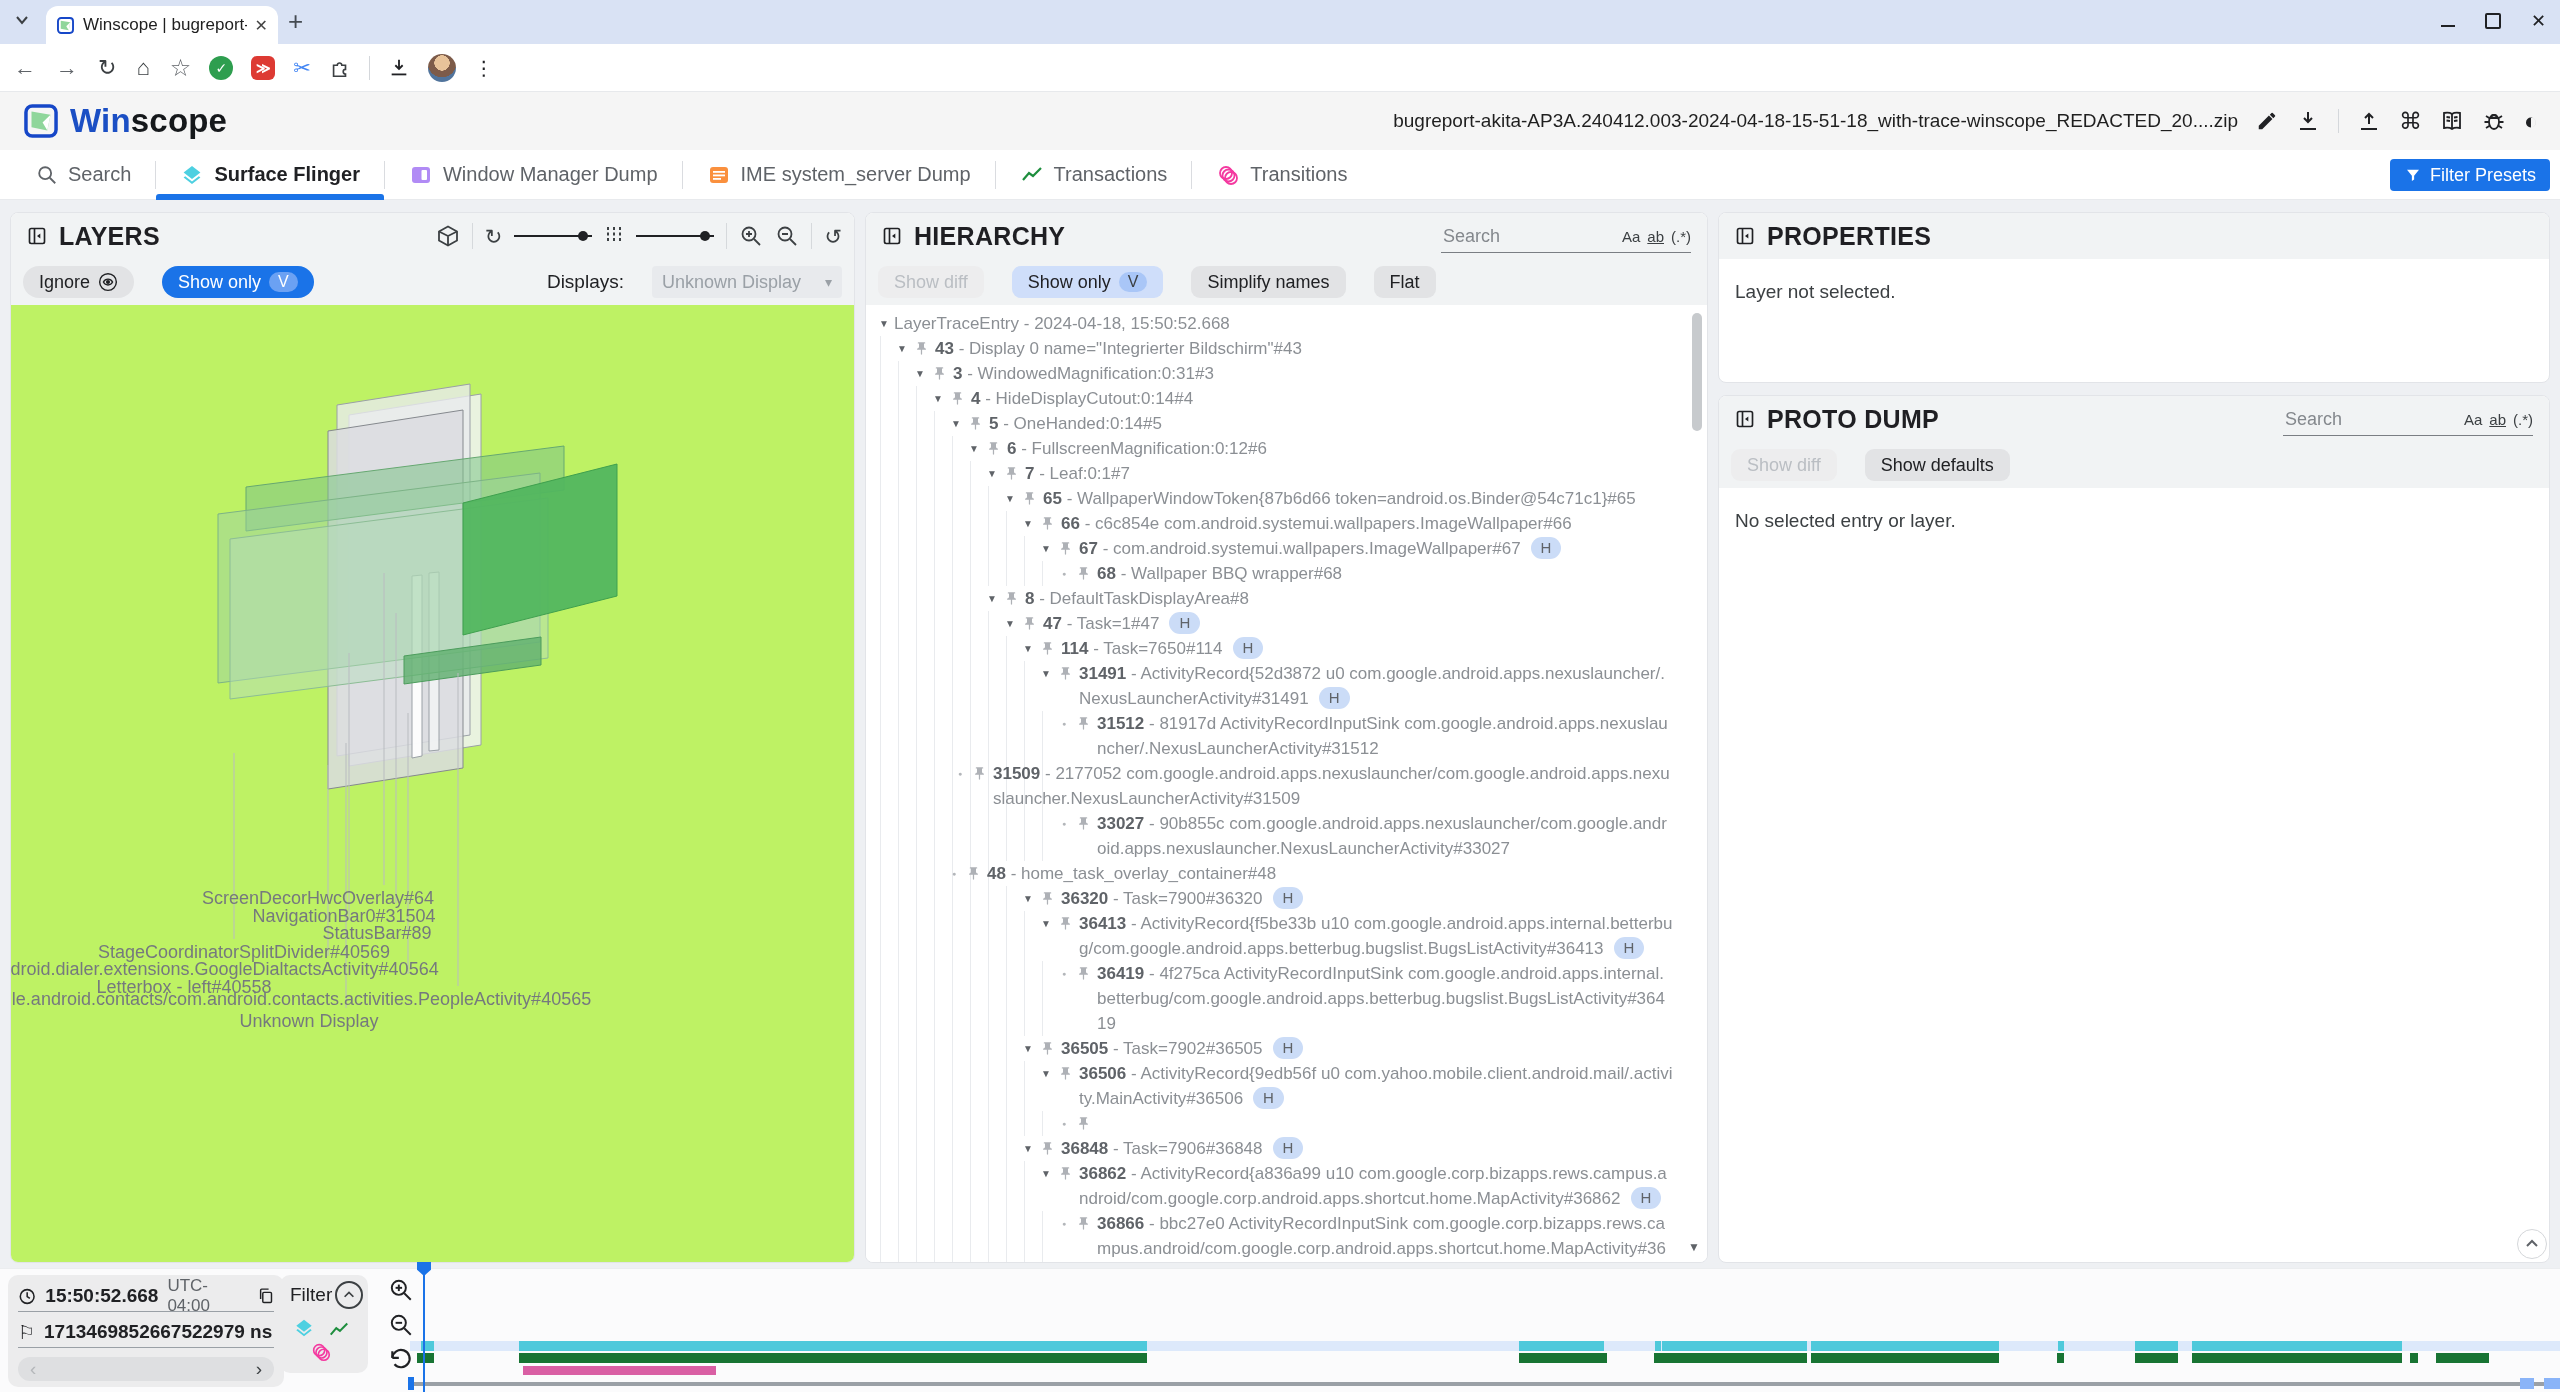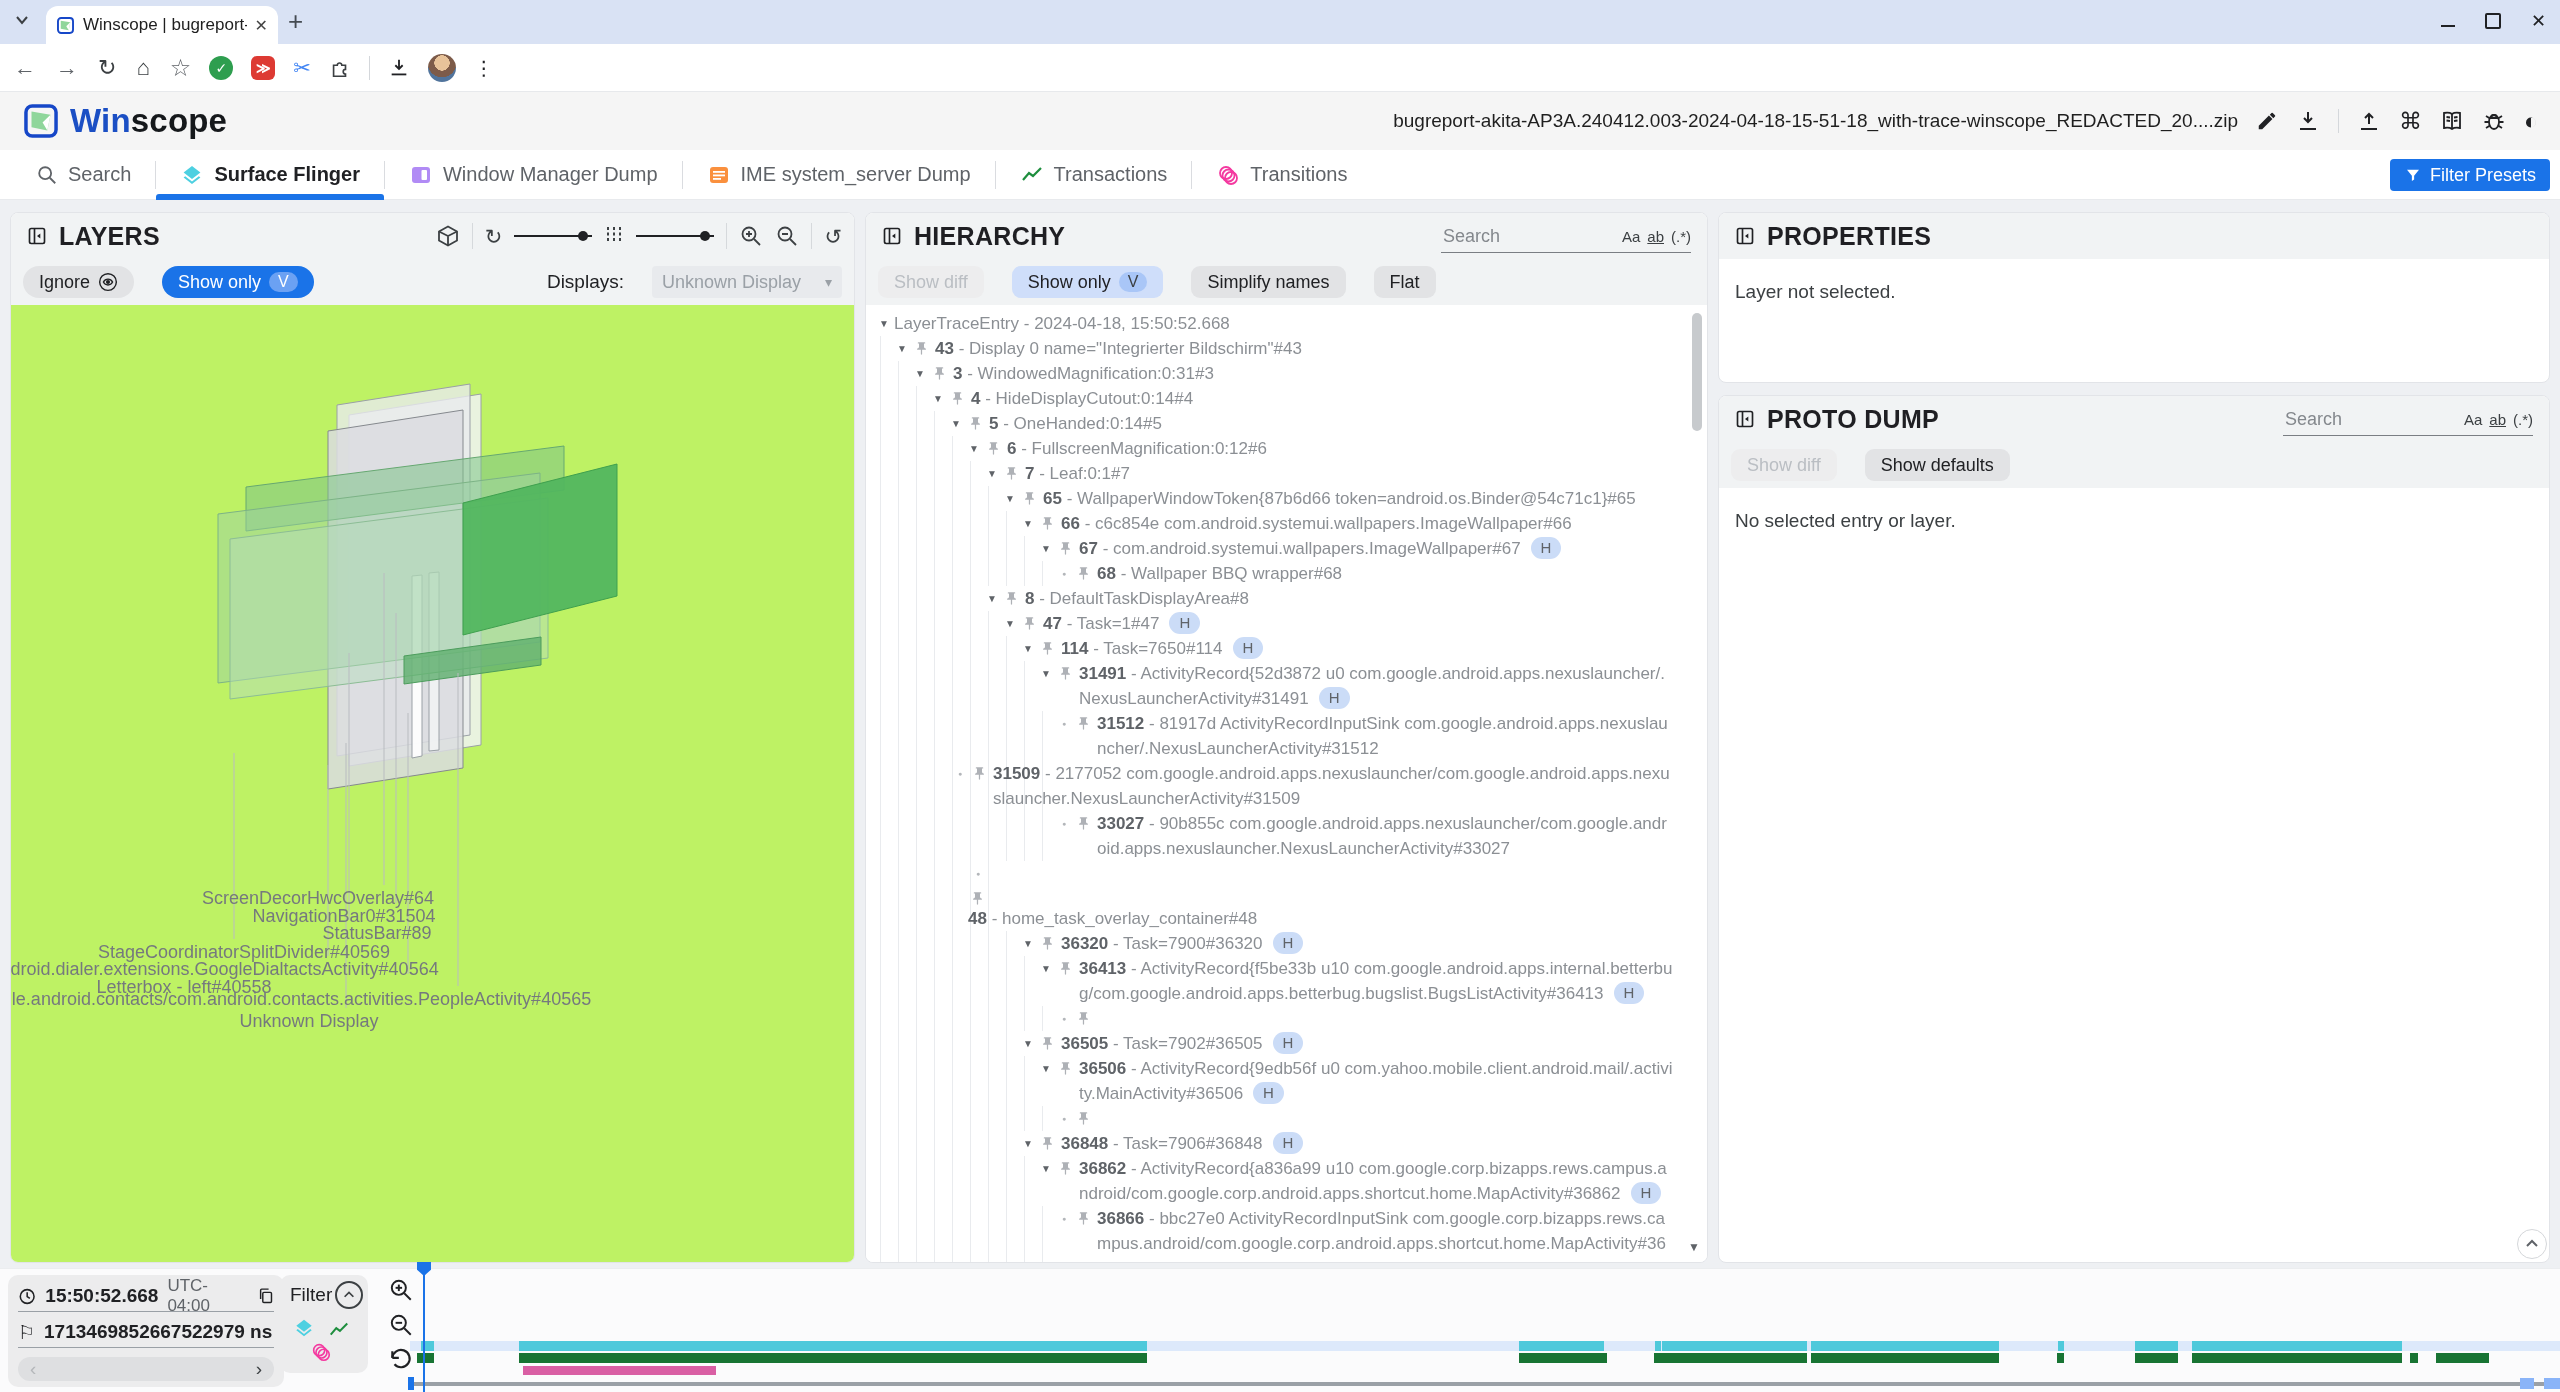--- a/index.html
+++ b/index.html
@@ -565,21 +565,21 @@
         </div>
         <div class="tree-row" style="padding-left: 188px; background-image: repeating-linear-gradient(90deg, rgb(233, 235, 238) 0px, rgb(233, 235, 238) 1px, transparent 1px, transparent 18px); background-position: 14px 0px; background-size: 180px 100%;">
           <span class="leaf-dot">●</span>
           <span class="pin">
             <svg viewBox="0 0 24 24" width="15" height="15" fill="#aeb1b6">
               <path d="M16 9V4h1a1 1 0 0 0 0-2H7a1 1 0 0 0 0 2h1v5c0 1.66-1.34 3-3 3v2h5.97v7l1 1 1-1v-7H19v-2c-1.66 0-3-1.34-3-3z"></path>
             </svg>
           </span>
           <span class="tree-text"><b>33027</b> - 90b855c com.google.android.apps.nexuslauncher/com.google.android.apps.nexuslauncher.NexusLauncherActivity#33027</span>
         </div>
-        <div class="tree-row" style="padding-left: 102px; background-image: repeating-linear-gradient(90deg, rgb(233, 235, 238) 0px, rgb(233, 235, 238) 1px, transparent 1px, transparent 18px); background-position: 14px 0px; background-size: 126px 100%; flex-direction: column;">
+        <div class="tree-row" style="padding-left: 78px; background-image: repeating-linear-gradient(90deg, rgb(233, 235, 238) 0px, rgb(233, 235, 238) 1px, transparent 1px, transparent 18px); background-position: 14px 0px; background-size: 126px 100%;">
           <span class="leaf-dot">●</span>
           <span class="pin">
             <svg viewBox="0 0 24 24" width="15" height="15" fill="#aeb1b6">
               <path d="M16 9V4h1a1 1 0 0 0 0-2H7a1 1 0 0 0 0 2h1v5c0 1.66-1.34 3-3 3v2h5.97v7l1 1 1-1v-7H19v-2c-1.66 0-3-1.34-3-3z"></path>
             </svg>
           </span>
           <span class="tree-text"><b>48</b> - home_task_overlay_container#48</span>
         </div>
         <div class="tree-row" style="padding-left: 152px; background-image: repeating-linear-gradient(90deg, rgb(233, 235, 238) 0px, rgb(233, 235, 238) 1px, transparent 1px, transparent 18px); background-position: 14px 0px; background-size: 144px 100%;">
           <span class="tw-arrow">▼</span>
@@ -599,20 +599,21 @@
           </span>
           <span class="tree-text"><b>36413</b> - ActivityRecord{f5be33b u10 com.google.android.apps.internal.betterbug/com.google.android.apps.betterbug.bugslist.BugsListActivity#36413<span class="hbadge">H</span></span>
         </div>
         <div class="tree-row" style="padding-left: 188px; background-image: repeating-linear-gradient(90deg, rgb(233, 235, 238) 0px, rgb(233, 235, 238) 1px, transparent 1px, transparent 18px); background-position: 14px 0px; background-size: 180px 100%;">
           <span class="leaf-dot">●</span>
           <span class="pin">
             <svg viewBox="0 0 24 24" width="15" height="15" fill="#aeb1b6">
               <path d="M16 9V4h1a1 1 0 0 0 0-2H7a1 1 0 0 0 0 2h1v5c0 1.66-1.34 3-3 3v2h5.97v7l1 1 1-1v-7H19v-2c-1.66 0-3-1.34-3-3z"></path>
             </svg>
           </span>
+          <span class="tree-text"><b>36419</b> - 4f275ca ActivityRecordInputSink com.google.android.apps.internal.betterbug/com.google.android.apps.betterbug.bugslist.BugsListActivity#36419</span>
         </div>
         <div class="tree-row" style="padding-left: 152px; background-image: repeating-linear-gradient(90deg, rgb(233, 235, 238) 0px, rgb(233, 235, 238) 1px, transparent 1px, transparent 18px); background-position: 14px 0px; background-size: 144px 100%;">
           <span class="tw-arrow">▼</span>
           <span class="pin">
             <svg viewBox="0 0 24 24" width="15" height="15" fill="#aeb1b6">
               <path d="M16 9V4h1a1 1 0 0 0 0-2H7a1 1 0 0 0 0 2h1v5c0 1.66-1.34 3-3 3v2h5.97v7l1 1 1-1v-7H19v-2c-1.66 0-3-1.34-3-3z"></path>
             </svg>
           </span>
           <span class="tree-text"><b>36505</b> - Task=7902#36505<span class="hbadge">H</span></span>
         </div>

